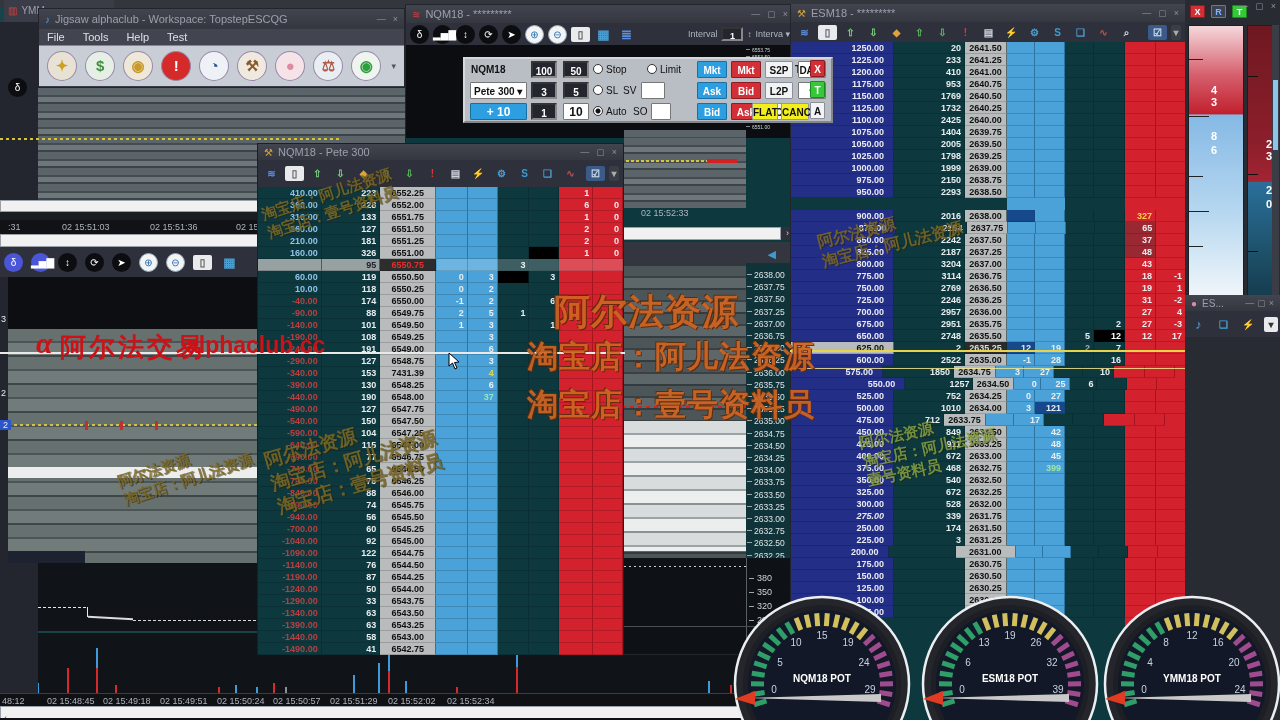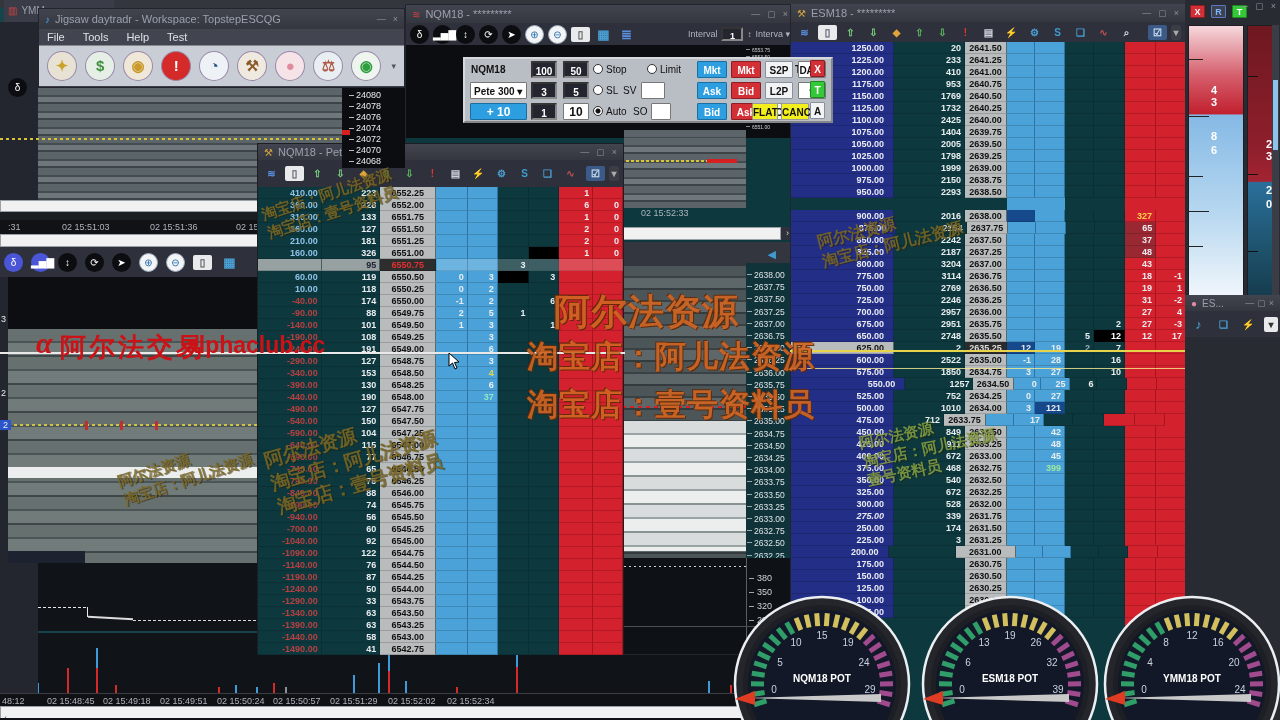--- a/index.html
+++ b/index.html
@@ -69,21 +69,21 @@
   <div class="abs" style="left:0;top:0;width:1280px;height:8px;background:#34363e;z-index:1;"></div>
   <div class="abs" style="left:4px;top:0;width:110px;height:22px;background:#3a3d47;color:#9aa0ad;font-size:10px;line-height:22px;z-index:2;">
     <span style="color:#d04040;margin:0 4px;">▥</span><span>YMM</span>
   </div>
   <div class="abs" style="left:0;top:22px;width:38px;height:698px;background:#23262e;z-index:2;"></div>
   <div class="abs ci" style="left:8px;top:78px;z-index:3;">δ</div>
 
   <div class="abs" style="left:38px;top:8px;width:367px;height:80px;z-index:3;background:#3b3e48;border:1px solid #23252c;box-sizing:border-box;">
     <div class="titlebar" style="height:20px;">
       <span class="t-ico" style="color:#4aa2ff;">♪</span>
-      <span>Jigsaw daytradr - Workspace: TopstepESCQG</span>
+      <span>Jigsaw alphaclub - Workspace: TopstepESCQG</span>
       <span class="winctl">
           <span>—</span>
           <span>×</span>
         </span>
     </div>
     <div style="height:16px;background:#42454f;color:#dde0e6;font-size:11px;display:flex;gap:18px;padding-left:8px;align-items:center;">
       <span>File</span>
       <span>Tools</span>
       <span>Help</span>
       <span>Test</span>
@@ -97,37 +97,20 @@
         <div style="width: 30px; height: 28px; border-radius: 50%; background: rgb(239, 233, 223); color: rgb(138, 90, 40); font-size: 15px; font-weight: bold; text-align: center; line-height: 28px; border: 1px solid rgb(153, 136, 170);">⚒</div>
         <div style="width: 30px; height: 28px; border-radius: 50%; background: rgb(245, 227, 232); color: rgb(224, 138, 160); font-size: 15px; font-weight: bold; text-align: center; line-height: 28px; border: 1px solid rgb(153, 136, 170);">●</div>
         <div style="width: 30px; height: 28px; border-radius: 50%; background: rgb(232, 238, 242); color: rgb(176, 90, 74); font-size: 15px; font-weight: bold; text-align: center; line-height: 28px; border: 1px solid rgb(153, 136, 170);">⚖</div>
         <div style="width: 30px; height: 28px; border-radius: 50%; background: rgb(238, 244, 238); color: rgb(47, 158, 63); font-size: 15px; font-weight: bold; text-align: center; line-height: 28px; border: 1px solid rgb(153, 136, 170);">◉</div>
         <div style="color: rgb(85, 85, 85); font-size: 9px; margin-left: 2px;">▾</div>
       </div>
   </div>
 
   <div class="abs heat" style="left:0;top:88px;width:405px;height:112px;z-index:1;"></div>
   <div class="abs" style="left:0;top:138px;width:340px;height:2px;z-index:2;background:repeating-linear-gradient(90deg,#d8c435 0 3px,transparent 3px 6px);"></div>
-  <div class="abs" style="left:342px;top:88px;width:63px;height:80px;background:#0b0d10;z-index:12;" id="left-axis">
-      <div class="axis-lbl" style="left: 14px; top: 2px; font-size: 9px;">24080</div>
-      <div style="position: absolute; left: 7px; top: 7px; width: 5px; height: 1px; background: rgb(187, 187, 187);"></div>
-      <div class="axis-lbl" style="left: 14px; top: 13px; font-size: 9px;">24078</div>
-      <div style="position: absolute; left: 7px; top: 18px; width: 5px; height: 1px; background: rgb(187, 187, 187);"></div>
-      <div class="axis-lbl" style="left: 14px; top: 24px; font-size: 9px;">24076</div>
-      <div style="position: absolute; left: 7px; top: 29px; width: 5px; height: 1px; background: rgb(187, 187, 187);"></div>
-      <div class="axis-lbl" style="left: 14px; top: 35px; font-size: 9px;">24074</div>
-      <div style="position: absolute; left: 7px; top: 40px; width: 5px; height: 1px; background: rgb(187, 187, 187);"></div>
-      <div class="axis-lbl" style="left: 14px; top: 46px; font-size: 9px;">24072</div>
-      <div style="position: absolute; left: 7px; top: 51px; width: 5px; height: 1px; background: rgb(187, 187, 187);"></div>
-      <div class="axis-lbl" style="left: 14px; top: 57px; font-size: 9px;">24070</div>
-      <div style="position: absolute; left: 7px; top: 62px; width: 5px; height: 1px; background: rgb(187, 187, 187);"></div>
-      <div class="axis-lbl" style="left: 14px; top: 68px; font-size: 9px;">24068</div>
-      <div style="position: absolute; left: 7px; top: 73px; width: 5px; height: 1px; background: rgb(187, 187, 187);"></div>
-      <div style="position: absolute; left: 0px; top: 42px; width: 8px; height: 5px; background: rgb(212, 32, 32);"></div>
-    </div>
   <div class="abs scroll" style="left:0;top:200px;width:258px;height:12px;z-index:2;"></div>
   <div class="abs" style="left:0;top:212px;width:258px;height:8px;background:#1a1d22;z-index:2;"></div>
   <div class="abs" id="left-tsbar" style="left:0;top:220px;width:258px;height:14px;background:#101216;z-index:2;">
       <div class="tslabel" style="left: 8px;">:31</div>
       <div class="tslabel" style="left: 62px;">02 15:51:03</div>
       <div class="tslabel" style="left: 150px;">02 15:51:36</div>
       <div class="tslabel" style="left: 236px;">02 15</div>
     </div>
   <div class="abs scroll" style="left:0;top:234px;width:258px;height:13px;z-index:2;"></div>
   <div class="abs toolbar" id="left-toolbar" style="left:0;top:247px;width:257px;height:30px;z-index:2;gap:8px;">
@@ -649,21 +632,21 @@
           <span class="cl darkc" style="width: 71px;"><i class="vbar" style="width: 54px; background: rgb(141, 139, 208);"></i><span class="vtxt">2522</span></span>
           <span class="cl pricec" style="width: 42px;">2635.00</span>
           <span class="cl bluec" style="width: 28px;">-1</span>
           <span class="cl bluec" style="width: 30px;">28</span>
           <span class="cl darkc" style="width: 29px;"></span>
           <span class="cl darkc" style="width: 31px;">16</span>
           <span class="cl redc" style="width: 31px;"></span>
           <span class="cl redc" style="width: 30px;"></span>
         </div>
         <div class="lrow" style="top: 324px;">
-          <span class="cl eplc" style="width: 103px;">575.00</span>
+          <span class="cl eplc" style="width: 92px;">575.00</span>
           <span class="cl darkc" style="width: 71px;"><i class="vbar" style="width: 39px; background: rgb(60, 191, 158);"></i><span class="vtxt">1850</span></span>
           <span class="cl pricec" style="width: 42px;">2634.75</span>
           <span class="cl bluec" style="width: 28px;">3</span>
           <span class="cl bluec" style="width: 30px;">27</span>
           <span class="cl darkc" style="width: 29px;"></span>
           <span class="cl darkc" style="width: 31px;">10</span>
           <span class="cl redc" style="width: 31px;"></span>
           <span class="cl redc" style="width: 30px;"></span>
         </div>
         <div class="lrow" style="top: 336px;">
@@ -1080,21 +1063,21 @@
           <span class="cl bluec" style="width: 32px;"></span>
           <span class="cl bluec" style="width: 30px;"><i class="vbar" style="width: 5.8px; background: rgb(27, 80, 142);"></i><span class="vtxt">3</span></span>
           <span class="cl darkc" style="width: 32px;"></span>
           <span class="cl darkc" style="width: 30px;"></span>
           <span class="cl redc" style="width: 34px;"></span>
           <span class="cl redc" style="width: 30px;"></span>
         </div>
         <div class="lrow" style="top: 180px;">
           <span class="cl darkc " style="width: 64px; color: rgb(184, 64, 64);">-340.00</span>
           <span class="cl darkc" style="width: 59px;"><i class="vbar" style="width: 25px; background: rgb(60, 191, 158);"></i><span class="vtxt">153</span></span>
-          <span class="cl pricec" style="width: 56px;">6548.50</span>
+          <span class="cl pricec" style="width: 56px;">7431.39</span>
           <span class="cl bluec" style="width: 32px;"></span>
           <span class="cl bluec" style="width: 30px;"><i class="vbar" style="width: 6.4px; background: rgb(27, 80, 142);"></i><span class="vtxt" style="color: rgb(232, 212, 74);">4</span></span>
           <span class="cl darkc" style="width: 32px;"></span>
           <span class="cl darkc" style="width: 30px;"></span>
           <span class="cl redc" style="width: 34px;"></span>
           <span class="cl redc" style="width: 30px;"></span>
         </div>
         <div class="lrow" style="top: 192px;">
           <span class="cl darkc " style="width: 64px; color: rgb(184, 64, 64);">-390.00</span>
           <span class="cl darkc" style="width: 59px;"><i class="vbar" style="width: 22px; background: rgb(60, 191, 158);"></i><span class="vtxt">130</span></span>

